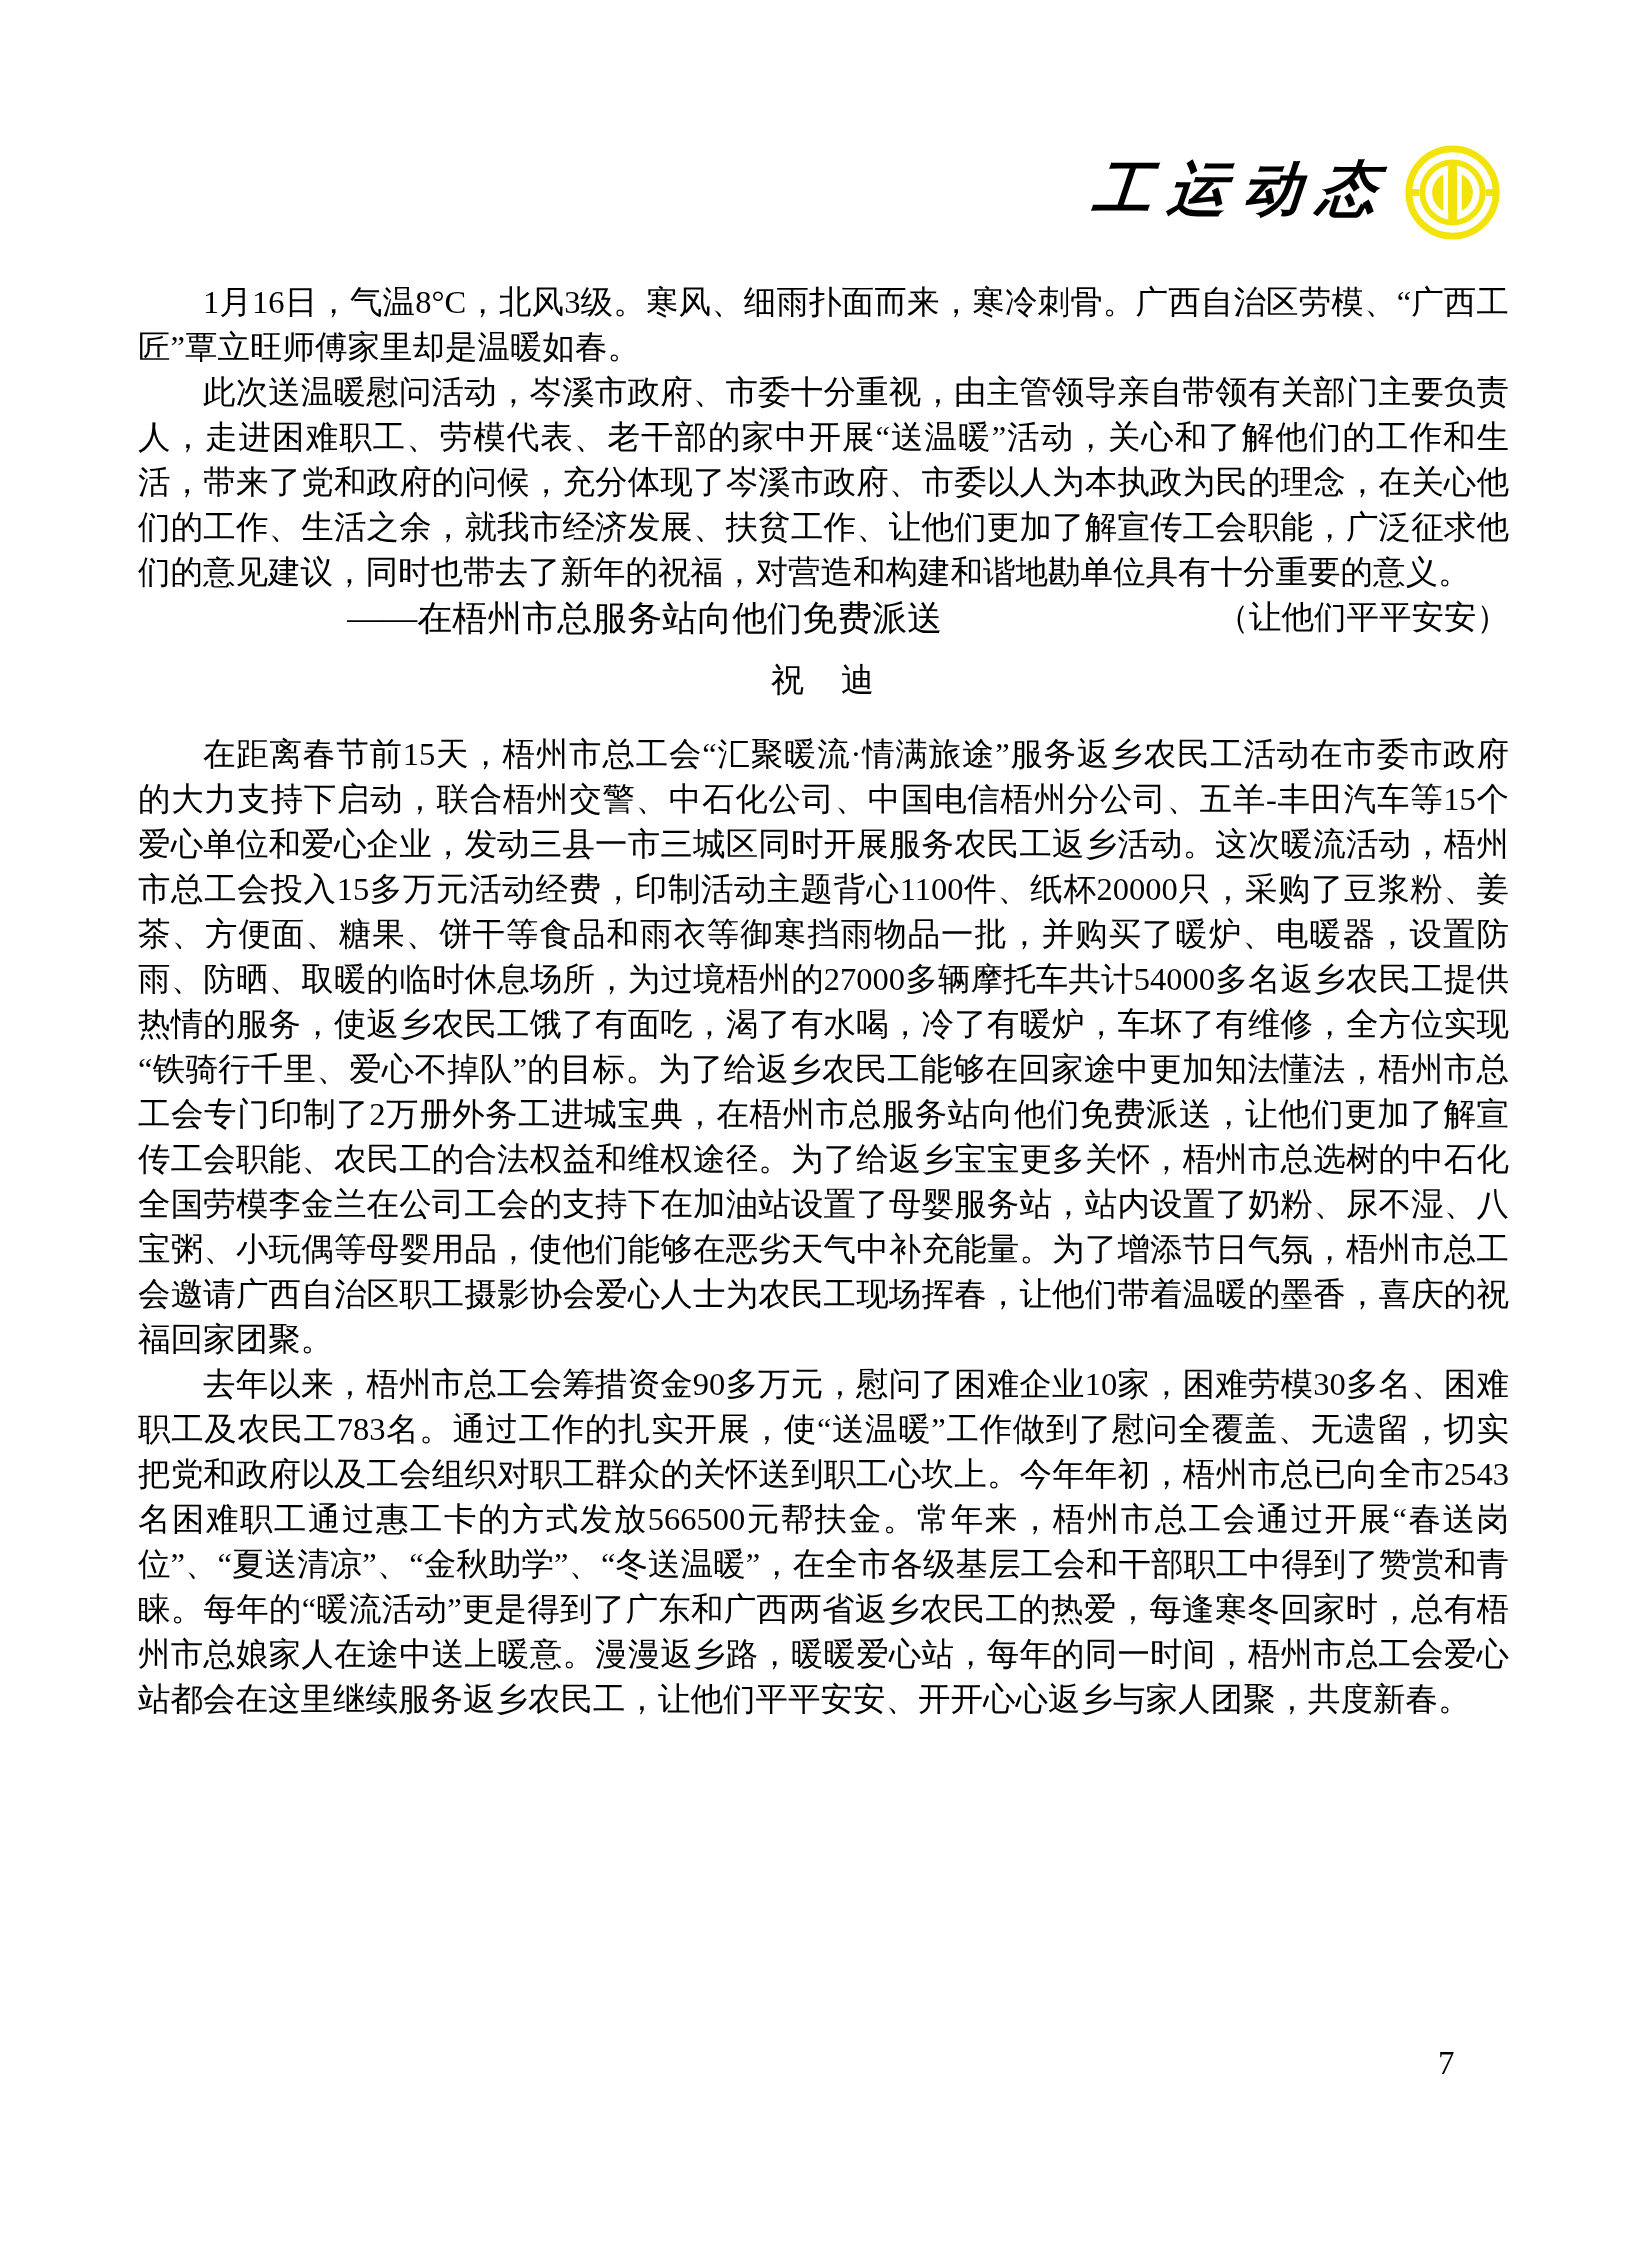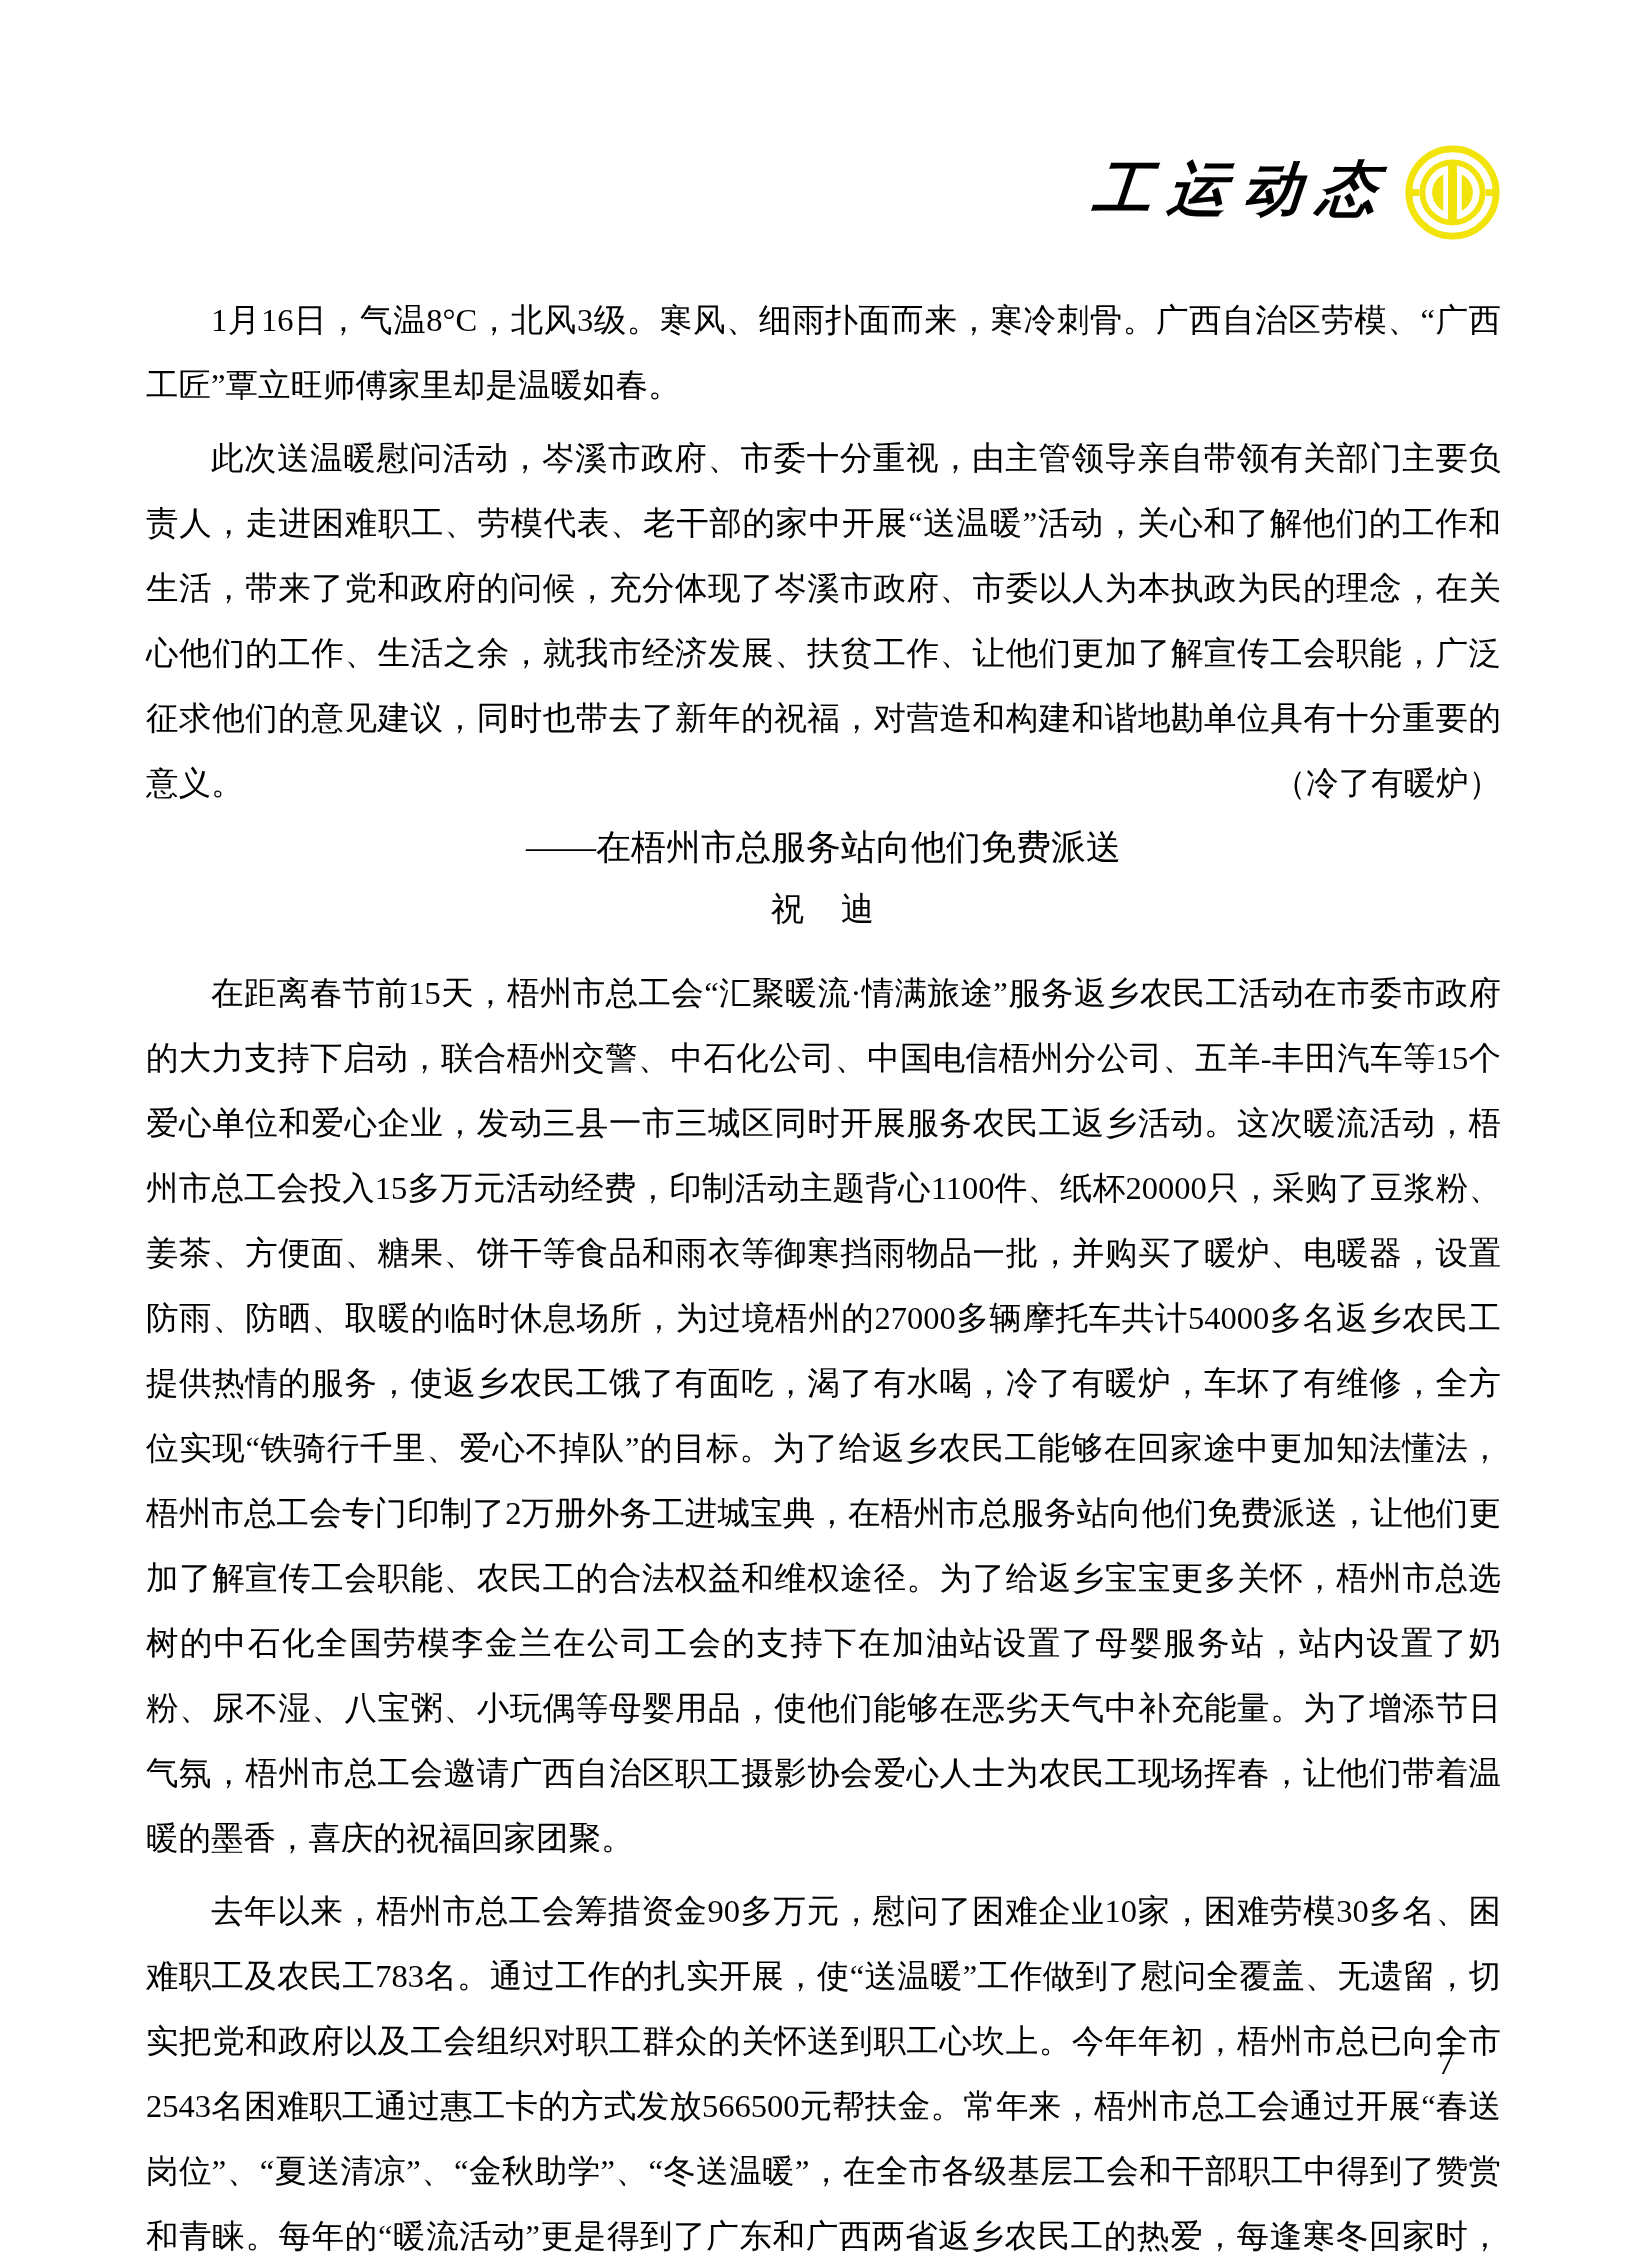--- a/index.html
+++ b/index.html
@@ -42,23 +42,23 @@
   .article1-title {
     margin:0 0 33px 0;
     text-align:center;
     font-size:61px;
     font-weight:bold;
     letter-spacing:3px;
     font-family:"Liberation Serif", serif;
   }
 
   p.body-para {
-    margin:8px;
+    margin:0;
     font-size:32.5px;
-    line-height:65px;
+    line-height:45px;
     text-align:justify;
     text-indent:2em;
   }
   p.body-para .attribution { float:right; }
 
   .article2-title {
     margin:53px 0 15.8px 0;
     text-align:center;
     font-size:58px;
     font-weight:bold;
@@ -107,21 +107,21 @@
   </div>
 
   <div class="content">
 
 
     <p class="body-para">
       <span>1月16日，气温8°C，北风3级。寒风、细雨扑面而来，寒冷刺骨。广西自治区劳模、“广西工匠”覃立旺师傅家里却是温暖如春。</span>
     </p>
     <p class="body-para">
       <span>此次送温暖慰问活动，岑溪市政府、市委十分重视，由主管领导亲自带领有关部门主要负责人，走进困难职工、劳模代表、老干部的家中开展“送温暖”活动，关心和了解他们的工作和生活，带来了党和政府的问候，充分体现了岑溪市政府、市委以人为本执政为民的理念，在关心他们的工作、生活之余，就我市经济发展、扶贫工作、让他们更加了解宣传工会职能，广泛征求他们的意见建议，同时也带去了新年的祝福，对营造和构建和谐地勘单位具有十分重要的意义。</span>
-      <span class="attribution">（冷了有暖炉）</span>
+      <span class="attribution">（让他们平平安安）</span>
     </p>
 
     <div class="article2-subtitle">——在梧州市总服务站向他们免费派送</div>
     <div class="article2-author">祝　迪</div>
 
     <p class="body-para">
       <span>在距离春节前15天，梧州市总工会“汇聚暖流·情满旅途”服务返乡农民工活动在市委市政府的大力支持下启动，联合梧州交警、中石化公司、中国电信梧州分公司、五羊-丰田汽车等15个爱心单位和爱心企业，发动三县一市三城区同时开展服务农民工返乡活动。这次暖流活动，梧州市总工会投入15多万元活动经费，印制活动主题背心1100件、纸杯20000只，采购了豆浆粉、姜茶、方便面、糖果、饼干等食品和雨衣等御寒挡雨物品一批，并购买了暖炉、电暖器，设置防雨、防晒、取暖的临时休息场所，为过境梧州的27000多辆摩托车共计54000多名返乡农民工提供热情的服务，使返乡农民工饿了有面吃，渴了有水喝，冷了有暖炉，车坏了有维修，全方位实现“铁骑行千里、爱心不掉队”的目标。为了给返乡农民工能够在回家途中更加知法懂法，梧州市总工会专门印制了2万册外务工进城宝典，在梧州市总服务站向他们免费派送，让他们更加了解宣传工会职能、农民工的合法权益和维权途径。为了给返乡宝宝更多关怀，梧州市总选树的中石化全国劳模李金兰在公司工会的支持下在加油站设置了母婴服务站，站内设置了奶粉、尿不湿、八宝粥、小玩偶等母婴用品，使他们能够在恶劣天气中补充能量。为了增添节日气氛，梧州市总工会邀请广西自治区职工摄影协会爱心人士为农民工现场挥春，让他们带着温暖的墨香，喜庆的祝福回家团聚。</span>
     </p>
     <p class="body-para">
       <span>去年以来，梧州市总工会筹措资金90多万元，慰问了困难企业10家，困难劳模30多名、困难职工及农民工783名。通过工作的扎实开展，使“送温暖”工作做到了慰问全覆盖、无遗留，切实把党和政府以及工会组织对职工群众的关怀送到职工心坎上。今年年初，梧州市总已向全市2543名困难职工通过惠工卡的方式发放566500元帮扶金。常年来，梧州市总工会通过开展“春送岗位”、“夏送清凉”、“金秋助学”、“冬送温暖”，在全市各级基层工会和干部职工中得到了赞赏和青睐。每年的“暖流活动”更是得到了广东和广西两省返乡农民工的热爱，每逢寒冬回家时，总有梧州市总娘家人在途中送上暖意。漫漫返乡路，暖暖爱心站，每年的同一时间，梧州市总工会爱心站都会在这里继续服务返乡农民工，让他们平平安安、开开心心返乡与家人团聚，共度新春。</span>

